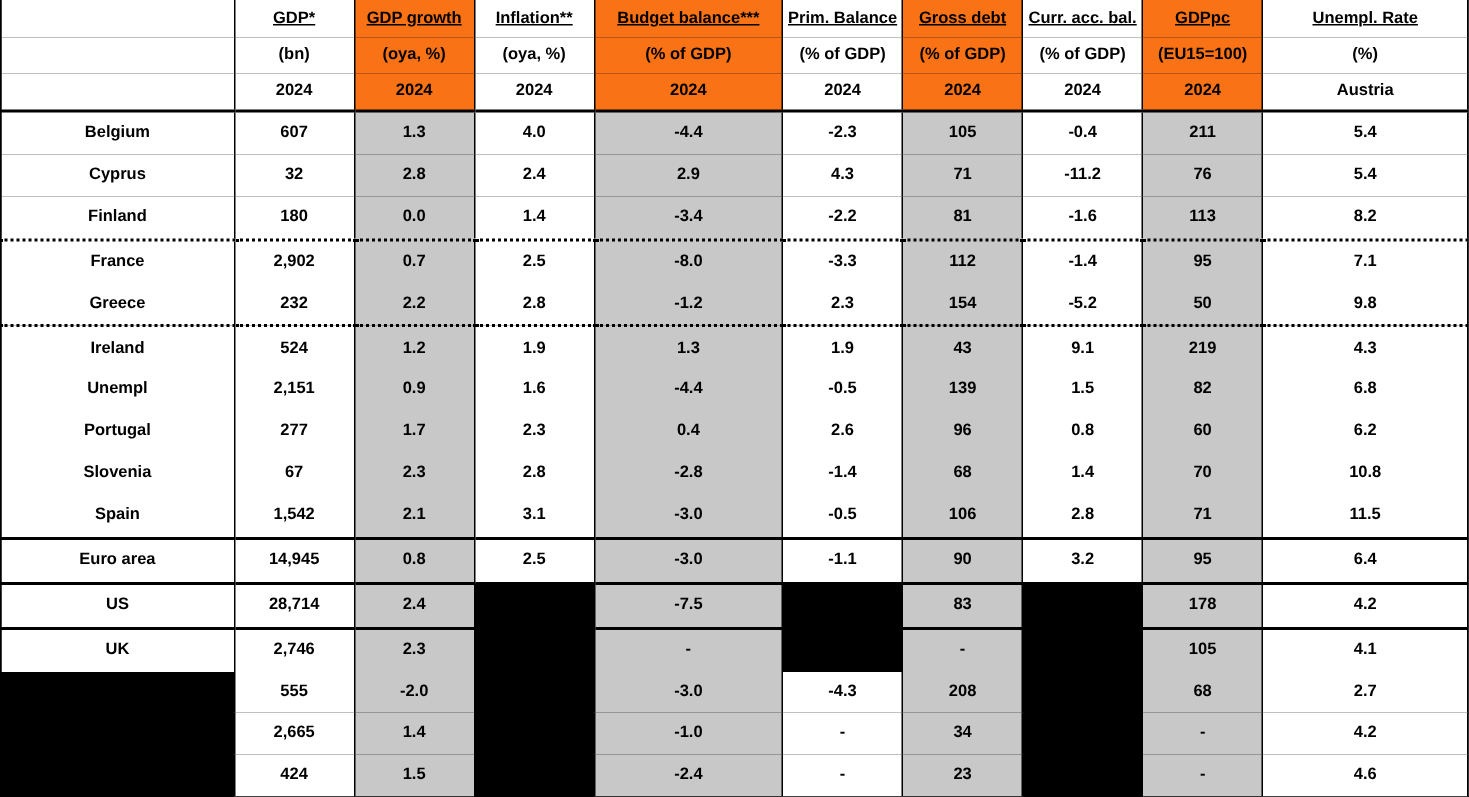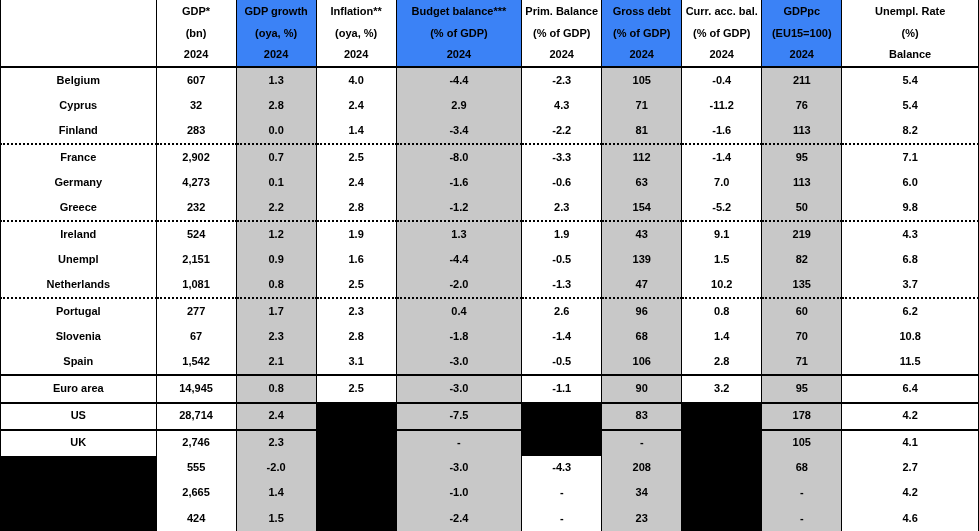--- a/index.html
+++ b/index.html
@@ -43,22 +43,22 @@
   col.c-wide    { width: 113px; }
   col.c-last    { width: 123px; }
 
   
   .hdr {
     background: #ffffff;
     color: #000;
     font-weight: bold;
     font-size: 11.5px;
   }
-  .hdr.shade { background: #3b82f6; }
-  .hdr-row1 td { height: 22px; }
+  .hdr.shade { background: #f97316; }
+  .hdr-row1 td { height: 22px; text-decoration: underline; }
   .hdr-row2 td { height: 21px; }
   .hdr-row3 td { height: 21px; }
 
   
   .cell {
     background: #ffffff;
     height: 24.4px;
   }
   .cell.shade { background: #c8c8c8; }
   .cell.blank { background: #000000; }
@@ -138,21 +138,21 @@
         <tr class="hdr-row3">
           <td class="hdr country"></td>
           <td class="hdr">2024</td>
           <td class="hdr shade">2024</td>
           <td class="hdr">2024</td>
           <td class="hdr shade">2024</td>
           <td class="hdr">2024</td>
           <td class="hdr shade">2024</td>
           <td class="hdr">2024</td>
           <td class="hdr shade">2024</td>
-          <td class="hdr">Balance</td>
+          <td class="hdr">Austria</td>
         </tr>
         <tr class="">
           <td class="cell country">Belgium</td>
           <td class="cell">607</td>
           <td class="cell shade">1.3</td>
           <td class="cell">4.0</td>
           <td class="cell shade">-4.4</td>
           <td class="cell">-2.3</td>
           <td class="cell shade">105</td>
           <td class="cell">-0.4</td>
@@ -166,53 +166,41 @@
           <td class="cell">2.4</td>
           <td class="cell shade">2.9</td>
           <td class="cell">4.3</td>
           <td class="cell shade">71</td>
           <td class="cell">-11.2</td>
           <td class="cell shade">76</td>
           <td class="cell">5.4</td>
         </tr>
         <tr class="sep-dotted">
           <td class="cell country">Finland</td>
-          <td class="cell">283</td>
+          <td class="cell">180</td>
           <td class="cell shade">0.0</td>
           <td class="cell">1.4</td>
           <td class="cell shade">-3.4</td>
           <td class="cell">-2.2</td>
           <td class="cell shade">81</td>
           <td class="cell">-1.6</td>
           <td class="cell shade">113</td>
           <td class="cell">8.2</td>
         </tr>
         <tr class="">
           <td class="cell country">France</td>
           <td class="cell">2,902</td>
           <td class="cell shade">0.7</td>
           <td class="cell">2.5</td>
           <td class="cell shade">-8.0</td>
           <td class="cell">-3.3</td>
           <td class="cell shade">112</td>
           <td class="cell">-1.4</td>
           <td class="cell shade">95</td>
           <td class="cell">7.1</td>
-        </tr>
-        <tr class="">
-          <td class="cell country">Germany</td>
-          <td class="cell">4,273</td>
-          <td class="cell shade">0.1</td>
-          <td class="cell">2.4</td>
-          <td class="cell shade">-1.6</td>
-          <td class="cell">-0.6</td>
-          <td class="cell shade">63</td>
-          <td class="cell">7.0</td>
-          <td class="cell shade">113</td>
-          <td class="cell">6.0</td>
         </tr>
         <tr class="sep-dotted">
           <td class="cell country">Greece</td>
           <td class="cell">232</td>
           <td class="cell shade">2.2</td>
           <td class="cell">2.8</td>
           <td class="cell shade">-1.2</td>
           <td class="cell">2.3</td>
           <td class="cell shade">154</td>
           <td class="cell">-5.2</td>
@@ -236,50 +224,38 @@
           <td class="cell">2,151</td>
           <td class="cell shade">0.9</td>
           <td class="cell">1.6</td>
           <td class="cell shade">-4.4</td>
           <td class="cell">-0.5</td>
           <td class="cell shade">139</td>
           <td class="cell">1.5</td>
           <td class="cell shade">82</td>
           <td class="cell">6.8</td>
         </tr>
-        <tr class="sep-dotted">
-          <td class="cell country">Netherlands</td>
-          <td class="cell">1,081</td>
-          <td class="cell shade">0.8</td>
-          <td class="cell">2.5</td>
-          <td class="cell shade">-2.0</td>
-          <td class="cell">-1.3</td>
-          <td class="cell shade">47</td>
-          <td class="cell">10.2</td>
-          <td class="cell shade">135</td>
-          <td class="cell">3.7</td>
-        </tr>
         <tr class="">
           <td class="cell country">Portugal</td>
           <td class="cell">277</td>
           <td class="cell shade">1.7</td>
           <td class="cell">2.3</td>
           <td class="cell shade">0.4</td>
           <td class="cell">2.6</td>
           <td class="cell shade">96</td>
           <td class="cell">0.8</td>
           <td class="cell shade">60</td>
           <td class="cell">6.2</td>
         </tr>
         <tr class="">
           <td class="cell country">Slovenia</td>
           <td class="cell">67</td>
           <td class="cell shade">2.3</td>
           <td class="cell">2.8</td>
-          <td class="cell shade">-1.8</td>
+          <td class="cell shade">-2.8</td>
           <td class="cell">-1.4</td>
           <td class="cell shade">68</td>
           <td class="cell">1.4</td>
           <td class="cell shade">70</td>
           <td class="cell">10.8</td>
         </tr>
         <tr class="sep-solid">
           <td class="cell country">Spain</td>
           <td class="cell">1,542</td>
           <td class="cell shade">2.1</td>

